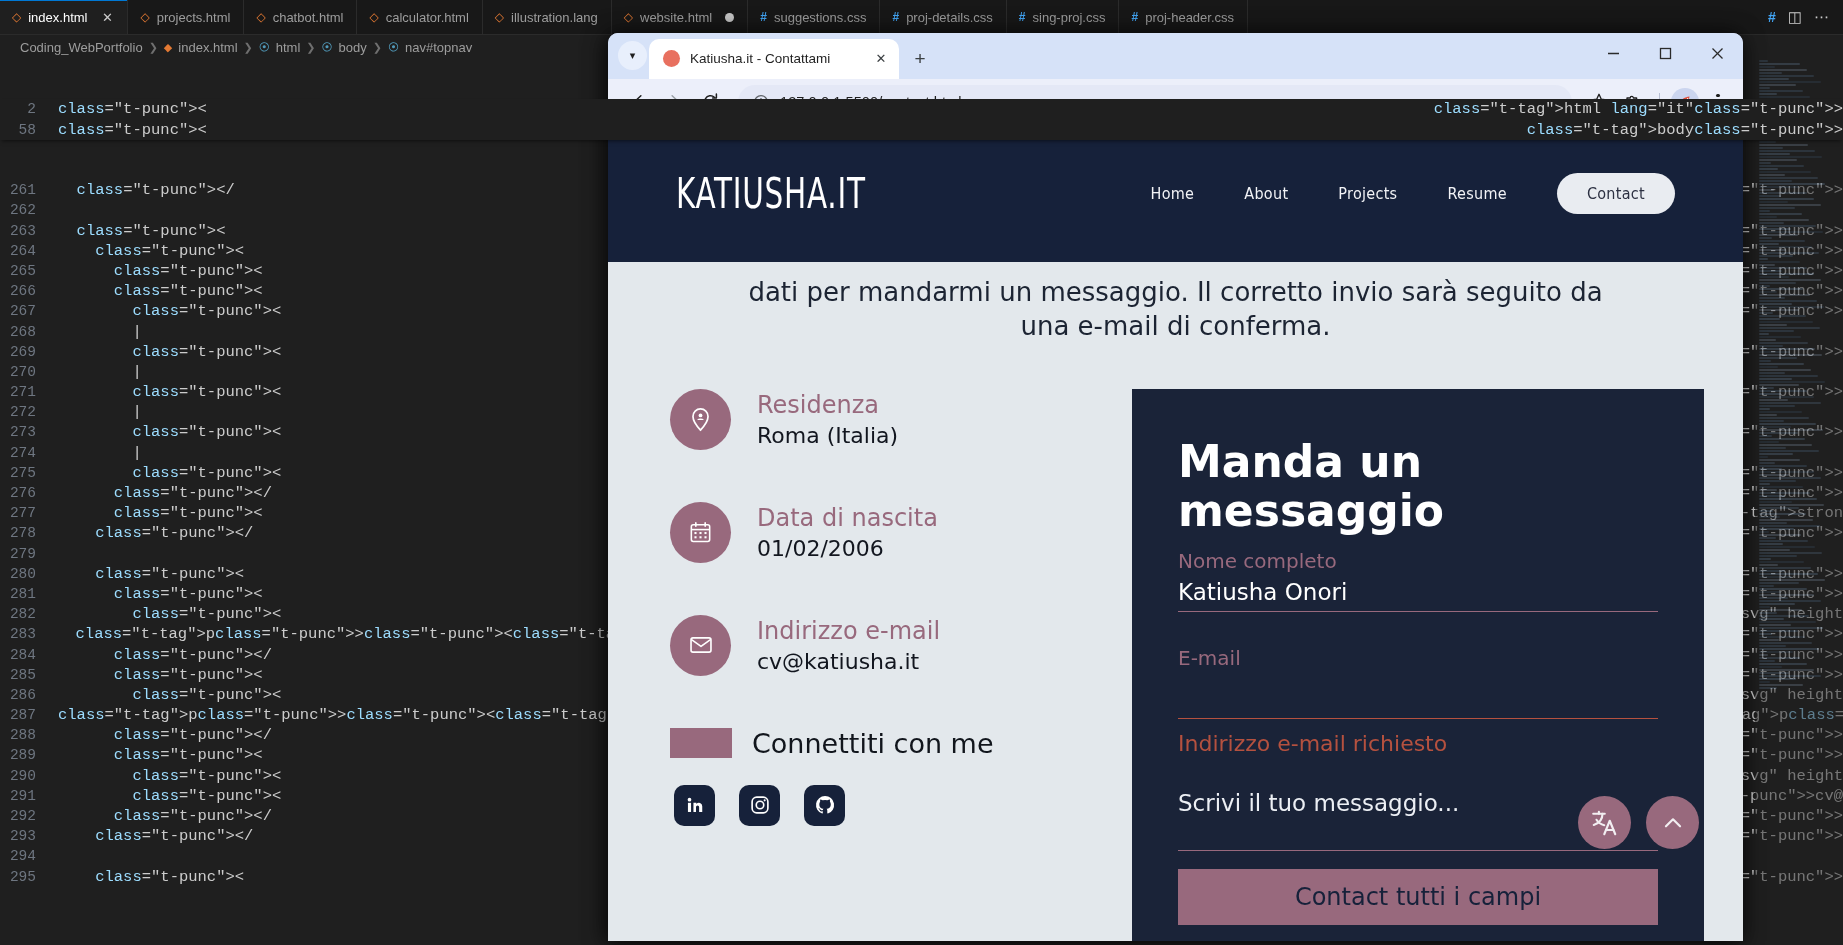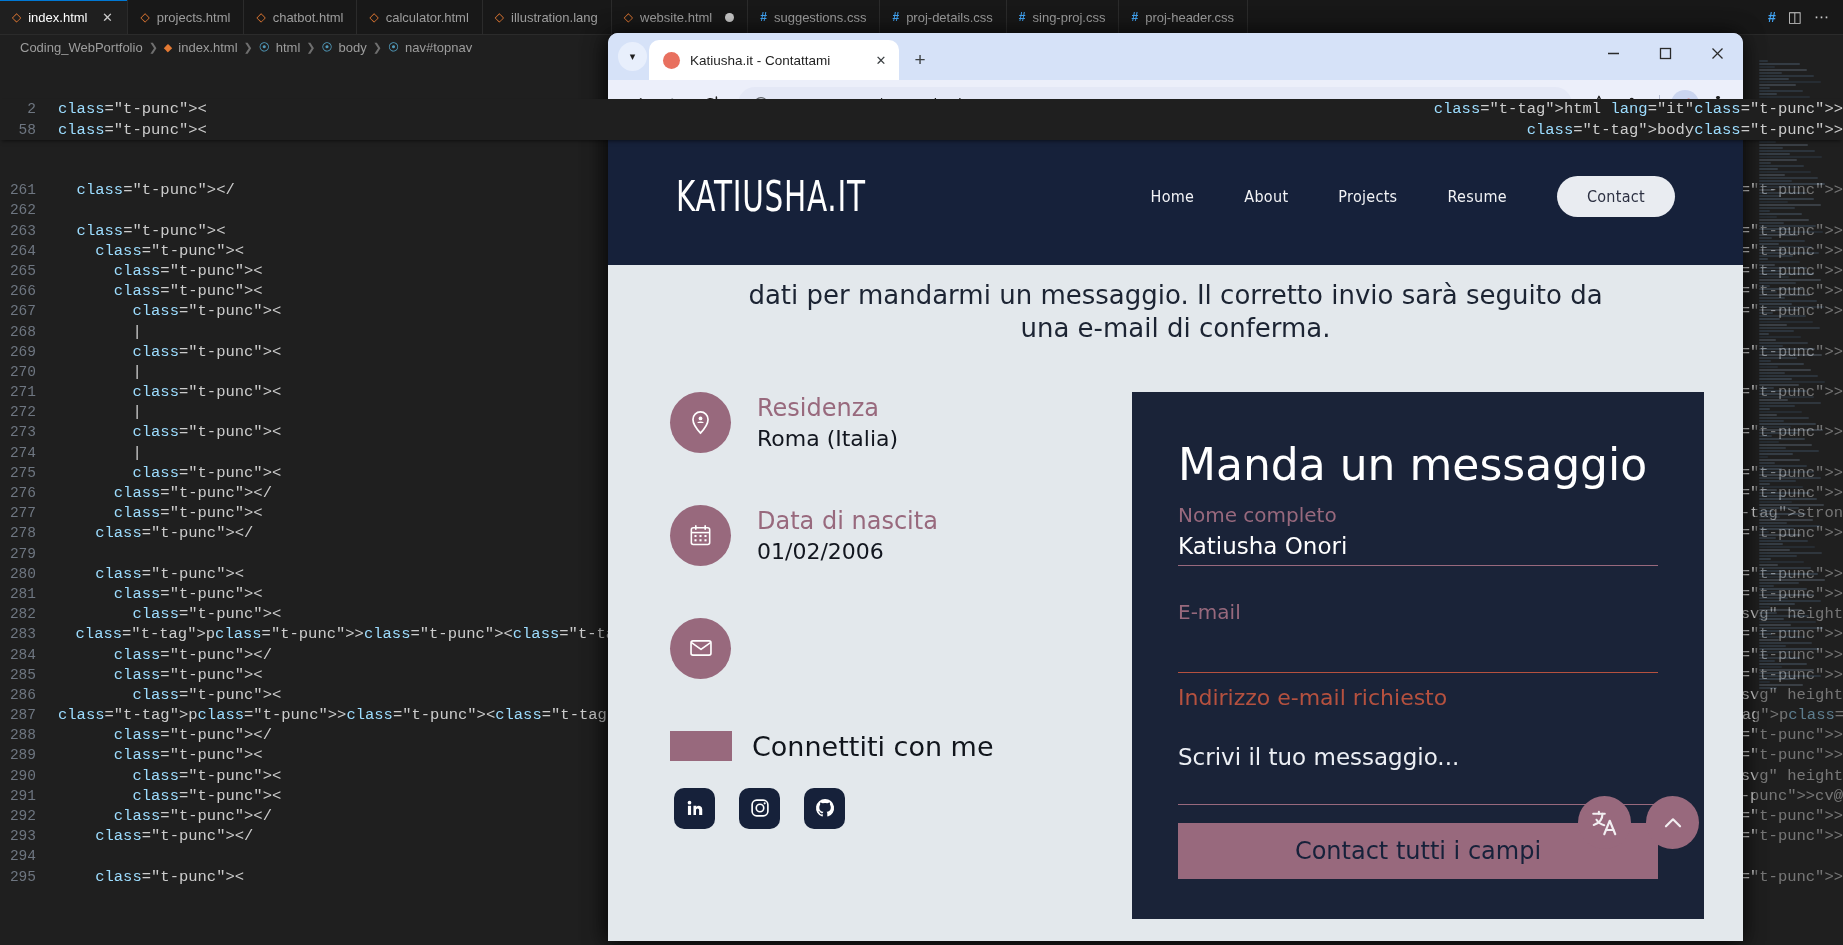--- a/index.html
+++ b/index.html
@@ -224,21 +224,21 @@
   .socials { display: flex; gap: 24px; margin: 26px 0 0 4px; }
   .social {
     width: 41px; height: 41px; border-radius: 10px; background: #16213a;
     display: flex; align-items: center; justify-content: center; color: #fff;
   }
   .form-card {
     width: 572px; margin-left: 24px; background: #1a2338;
     padding: 48px 46px 40px 46px;
   }
   .form-title {
-    color: #fff; font-size: 44px; line-height: 1.12; font-weight: 400;
+    color: #fff; font-size: 44px; line-height: 1.12; font-weight: 700;
     margin-bottom: 14px;
   }
   .f-label { color: #98697d; font-size: 20px; margin-bottom: 6px; }
   .f-value { color: #ffffff; font-size: 23px; padding-bottom: 6px; }
   .f-line { height: 1px; background: #98697d; margin-bottom: 34px; }
   .f-line.err { background: #b5513f; }
   .f-err { color: #b5513f; font-size: 22px; margin-top: 12px; margin-bottom: 34px; }
   .f-ph { color: #eceff4; font-size: 23px; }
   .f-gap { height: 42px; }
   .f-submit {
@@ -475,20 +475,24 @@
           </div>
         </div>
 
         <div class="info-row">
           <div class="info-circle">
             <svg width="26" height="26" viewBox="0 0 24 24">
                 <rect x="2.8" y="5.4" width="18.4" height="13.2" rx="1.8" fill="none" stroke="#fff" stroke-width="1.5"></rect>
                 <path d="M3.6 7.2 L12 13.2 L20.4 7.2" fill="none" stroke="#fff" stroke-width="1.5" stroke-linecap="round" stroke-linejoin="round"></path>
               </svg>
           </div>
+          <div>
+            <div class="info-title">Indirizzo e-mail</div>
+            <div class="info-val">cv@katiusha.it</div>
+          </div>
         </div>
 
         <div class="connect-row">
           <span class="connect-bar"></span>
           <span class="connect-label">Connettiti con me</span>
         </div>
 
         <div class="socials">
           <a class="social" href="#">
             <svg width="22" height="22" viewBox="0 0 24 24" fill="#fff">

